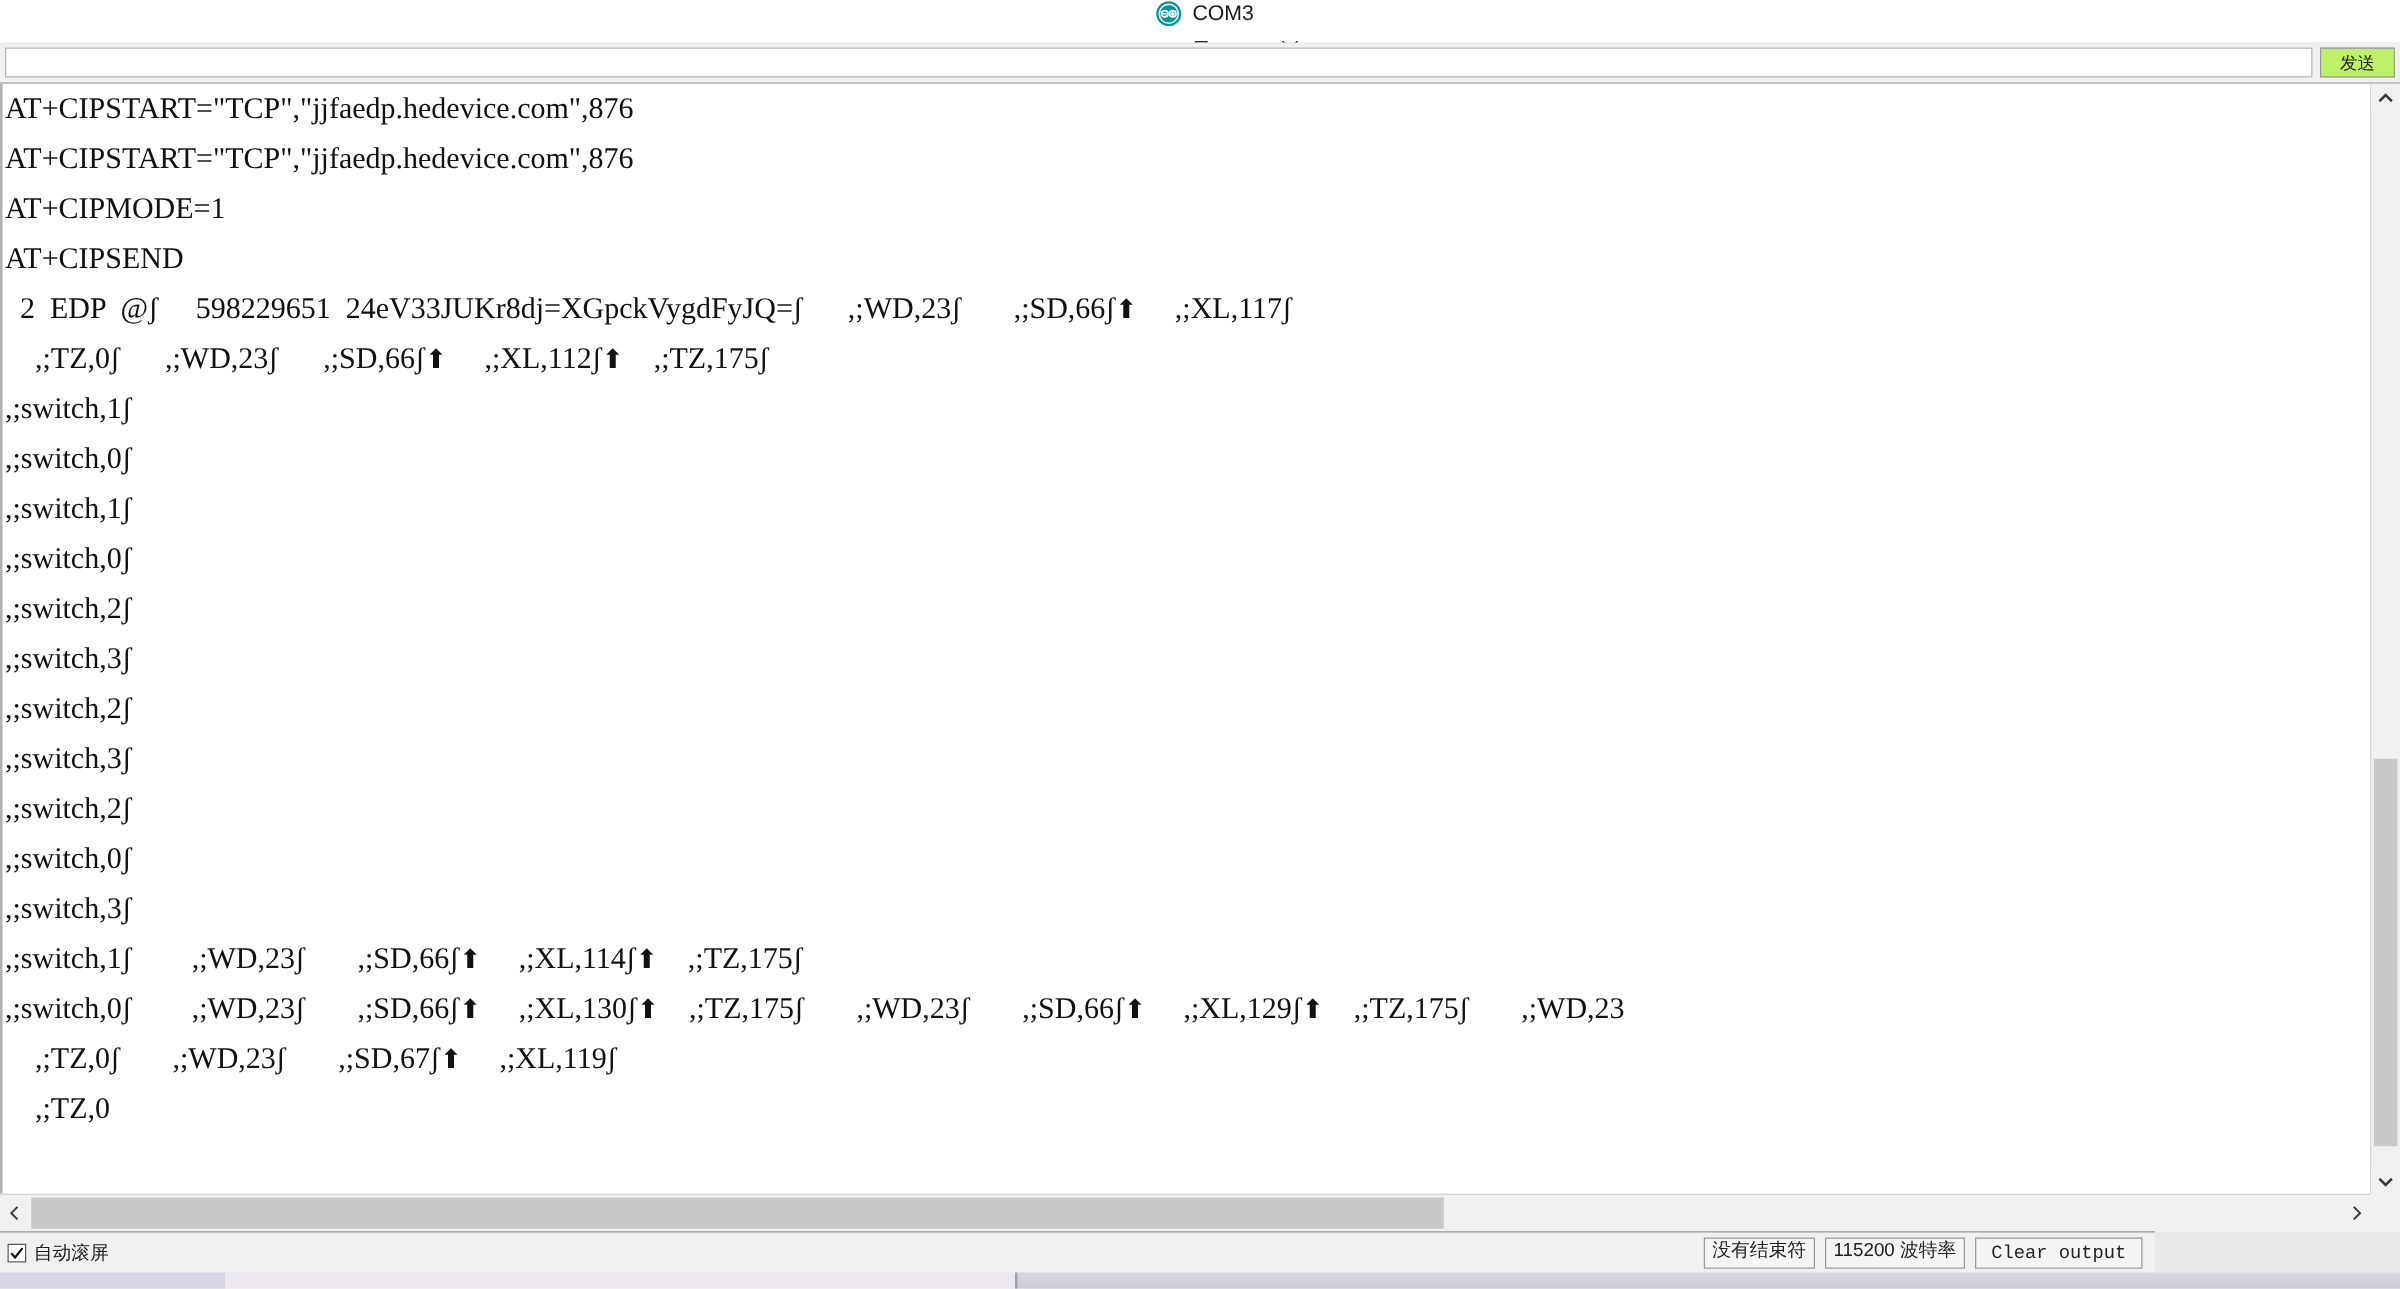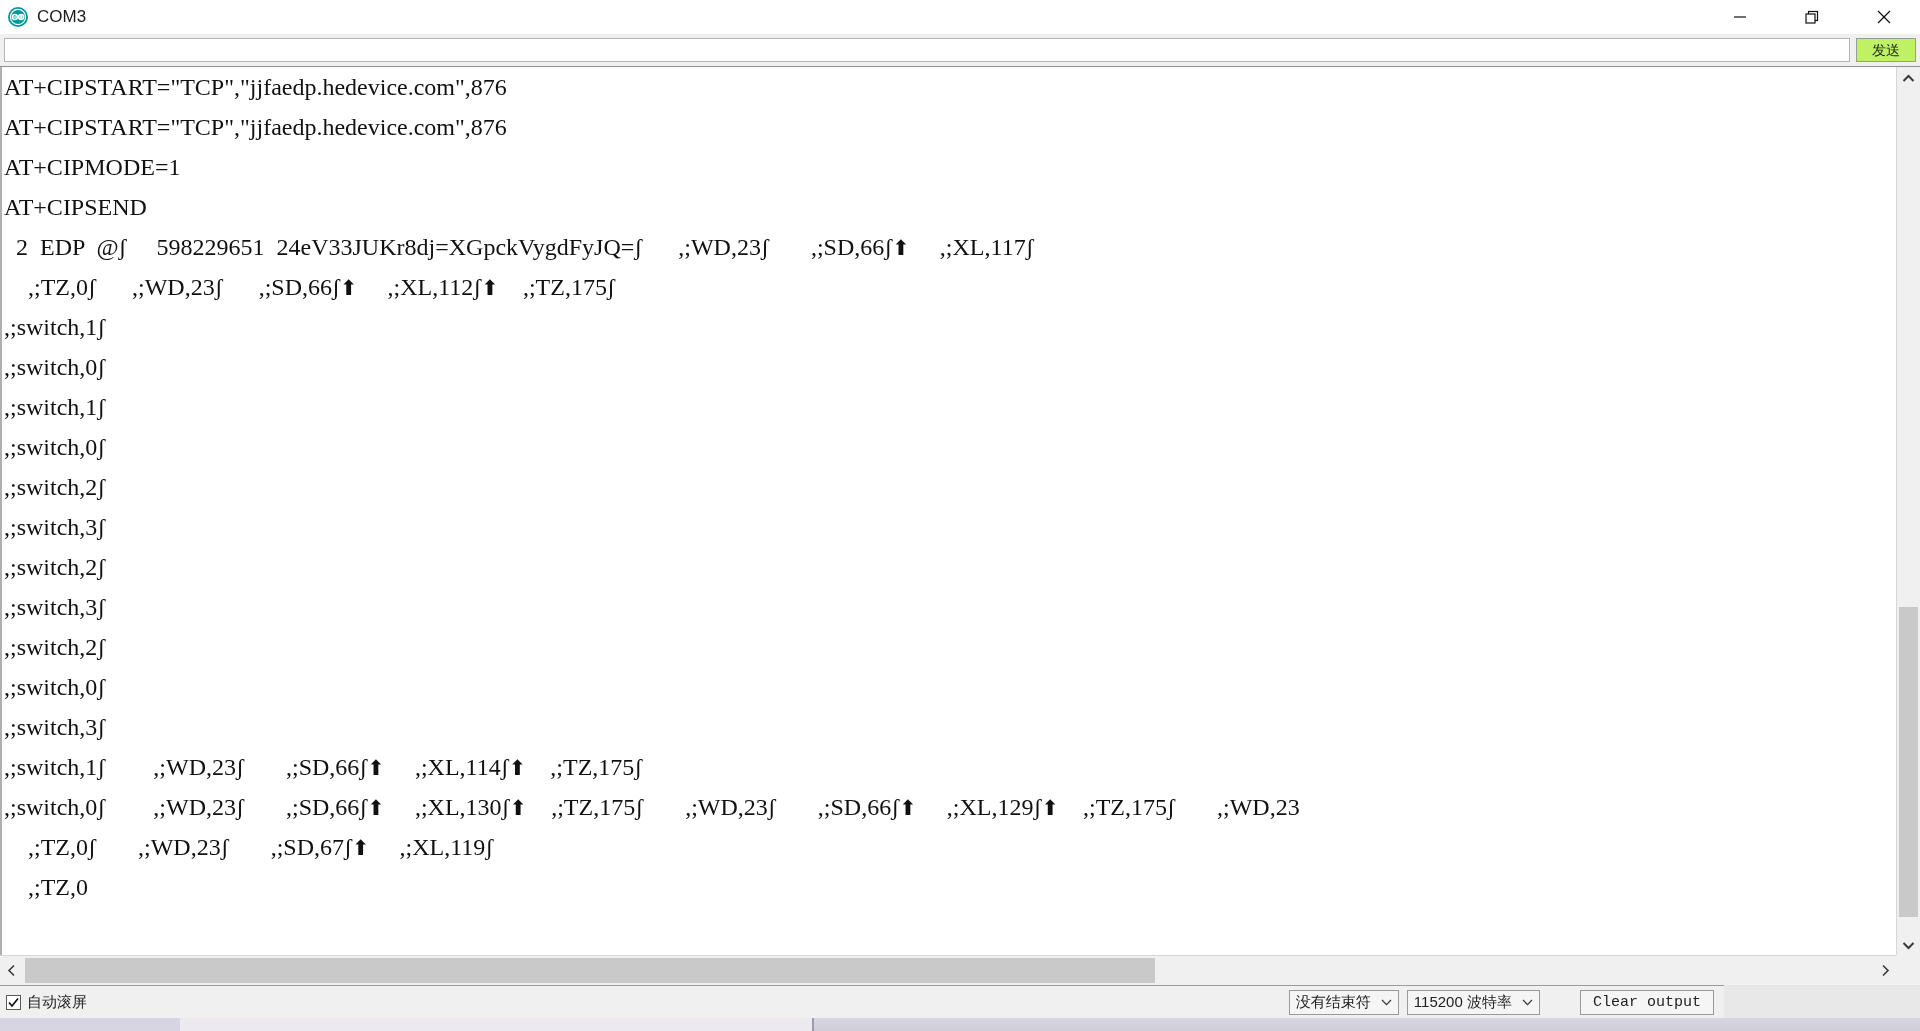--- a/index.html
+++ b/index.html
@@ -20,20 +20,21 @@
   }
 
   
   .titlebar {
     position: absolute;
     left: 0; top: 0;
     width: 1920px; height: 34px;
     background: #ffffff;
     display: flex;
     align-items: center;
+    flex-direction: column;
   }
   .title-left {
     display: flex;
     align-items: center;
     padding-left: 7px;
     gap: 8px;
     flex: 1 1 auto;
     min-width: 0;
   }
   .app-icon {
@@ -236,40 +237,40 @@
     padding-right: 10px;
   }
   .combo {
     height: 25px;
     border: 1px solid #9a9a9a;
     background: #f5f5f5;
     display: flex;
     align-items: center;
     box-sizing: border-box;
     padding: 0 6px;
-    gap: 10px;
+    gap: 27px;
+    flex-direction: column;
   }
   .combo-label {
     font-size: 15px;
     color: #222;
     font-family: "Liberation Sans", sans-serif;
     white-space: nowrap;
   }
   .clear-btn {
     height: 25px;
     border: 1px solid #9a9a9a;
     background: #f5f5f5;
     box-sizing: border-box;
     padding: 0 12px;
     font-size: 15px;
     color: #222;
     font-family: "Liberation Mono", monospace;
     line-height: 23px;
     cursor: default;
-    margin-left: 32px;
   }
 
   
   .desktop-strip {
     position: absolute;
     left: 0; top: 1018px;
     width: 1920px; height: 13px;
     background: #eceaf0;
   }
   .taskbar-seg {

